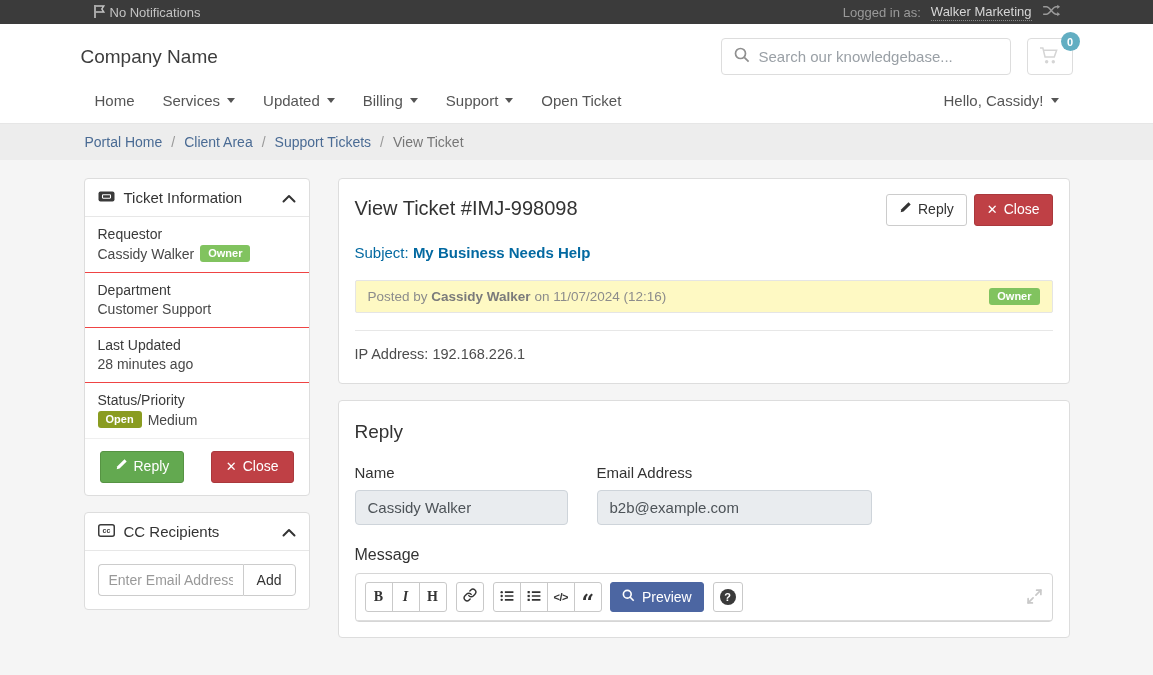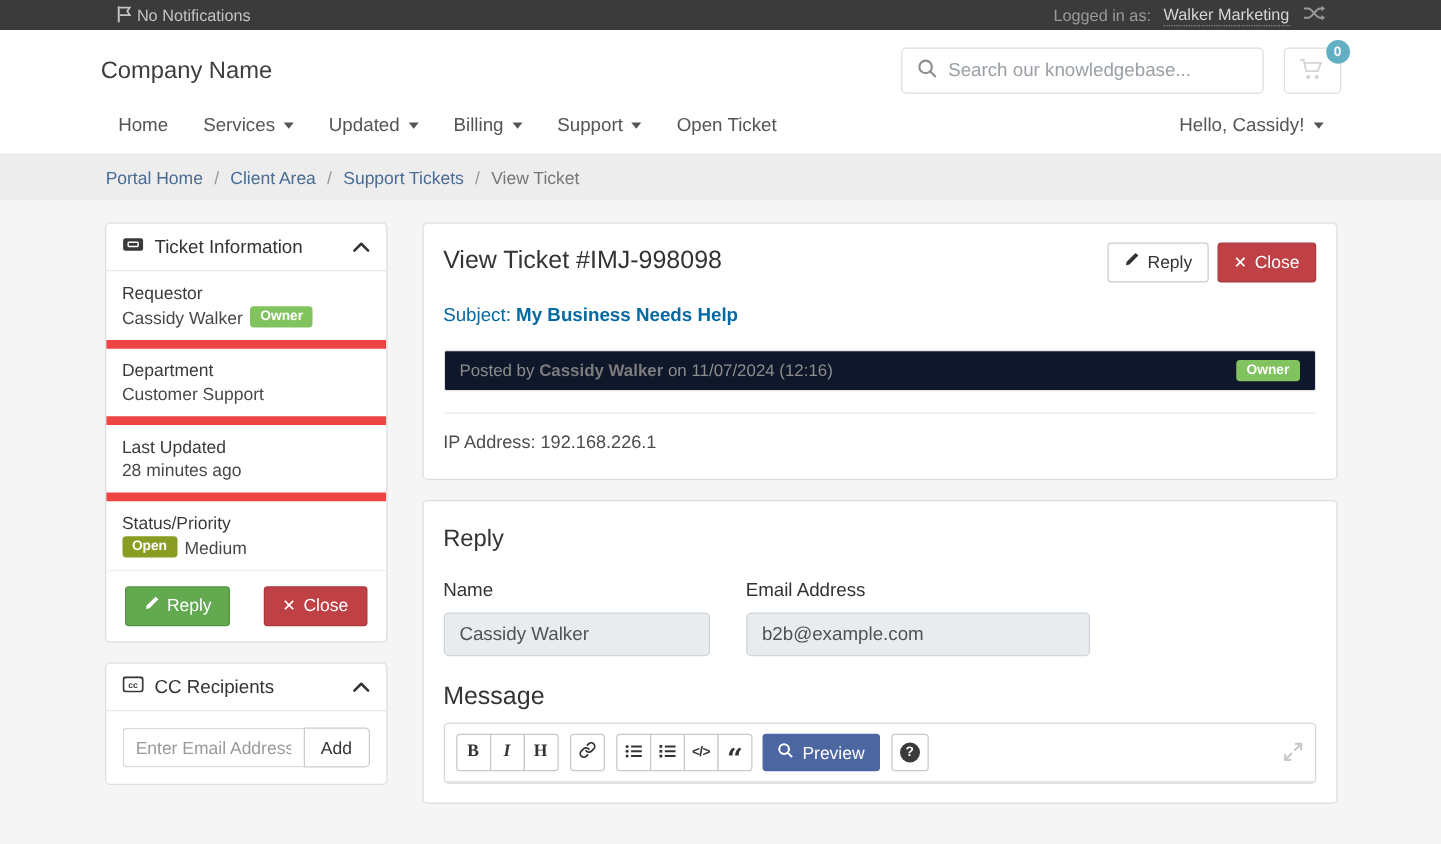--- a/index.html
+++ b/index.html
@@ -55,21 +55,21 @@
   
   .content { display:flex; gap:28px; padding:18px 3px 0 3px; }
   .sidebar { width:226px; flex:none; }
   .main { flex:1; min-width:0; }
 
   
   .panel { background:#fff; border:1px solid #ddd; border-radius:4px; margin-bottom:16px; overflow:hidden; }
   .panel-header { display:flex; align-items:center; gap:9px; padding:10px 13px; border-bottom:1px solid #e7e7e7;
     font-size:15px; font-weight:500; color:#333; cursor:pointer; }
   .panel-header .chev { margin-left:auto; }
-  .field-row { padding:9px 13px 10px 13px; border-bottom:7px solid #ef4444; font-size:14px; }
+  .field-row { padding:9px 13px 10px 13px; border-bottom:1px solid #ef4444; font-size:14px; }
   .field-row .flabel { color:#3a3a3a; margin-bottom:3px; }
   .field-row .fvalue { color:#484848; display:flex; align-items:center; gap:6px; }
   .panel-footer { display:flex; justify-content:space-between; padding:12px 15px; }
 
   .badge { display:inline-block; border-radius:3px; color:#fff; font-size:11px; font-weight:bold;
     padding:3px 8px; line-height:1; }
   .badge-owner { background:var(--owner-badge-green,#81c35f); }
   .badge-open  { background:var(--open-badge-olive,#8a9c21); }
 
   .btn { display:inline-flex; align-items:center; justify-content:center; gap:6px; border-radius:3px;
@@ -90,38 +90,38 @@
     padding:7px 13px; font-size:14px; font-family:inherit; cursor:pointer; }
 
   
   .card { background:#fff; border:1px solid #ddd; border-radius:4px; padding:15px 16px; margin-bottom:16px; }
   .ticket-title-row { display:flex; align-items:flex-start; }
   .ticket-title { font-size:20px; font-weight:400; color:#333; padding-top:3px; }
   .ticket-actions { margin-left:auto; display:flex; gap:7px; }
   .ticket-actions .btn { padding:5px 12px; }
   .subject-line { margin-top:18px; font-size:15px; color:#0369a1; }
   .subject-line b { font-weight:bold; }
-  .posted-strip { margin-top:19px; background:#0f172a; border:1px solid #e5e5e5; border-radius:2px;
+  .posted-strip { margin-top:19px; background:#fef9c3; border:1px solid #e5e5e5; border-radius:2px;
     padding:7px 12px; display:flex; align-items:center; font-size:13.5px; color:#8c8c8c; }
   .posted-strip b { color:#7b7b7b; }
   .posted-strip .badge { margin-left:auto; }
   .ticket-message { padding:19px 2px 0 2px; font-size:15px; color:#3f3f3f; line-height:1.55; max-width:680px; }
   .ticket-hr { border:none; border-top:1px solid #e7e7e7; margin:17px 0 15px 0; }
   .ip-line { font-size:14.5px; color:#4c4c4c; padding-bottom:6px; }
 
   
   .reply-title { font-size:19px; font-weight:400; color:#333; padding-top:5px; }
   .form-row { display:flex; margin-top:21px; }
   .form-field label { display:block; font-size:15px; color:#333; margin-bottom:9px; }
   .form-field input { border:1px solid #ced4da; background:#e9ecef; border-radius:4px; color:#4d5358;
     font-size:15px; font-family:inherit; padding:8px 12px; }
   .ff-name { width:242px; margin-right:0; }
   .ff-name input { width:213px; }
   .ff-email input { width:275px; }
-  .msg-label { display:block; font-size:20px; color:#333; margin-top:21px; margin-bottom:9px; }
+  .msg-label { display:block; font-size:16px; color:#333; margin-top:21px; margin-bottom:9px; }
   .editor { border:1px solid #d6d6d6; border-radius:4px; }
   .editor-toolbar { display:flex; align-items:center; gap:9px; padding:8px 9px; border-bottom:1px solid #ddd; }
   .btn-group { display:flex; }
   .tb-btn { min-width:28px; height:30px; background:#fff; border:1px solid #c9c9c9; color:#333;
     display:flex; align-items:center; justify-content:center; font-size:14px; font-family:inherit;
     cursor:pointer; margin-left:-1px; padding:0 6px; }
   .btn-group .tb-btn:first-child { border-radius:3px 0 0 3px; margin-left:0; }
   .btn-group .tb-btn:last-child { border-radius:0 3px 3px 0; }
   .btn-group .tb-btn:only-child { border-radius:3px; }
   .tb-b { font-weight:bold; font-family:"Liberation Serif","DejaVu Serif",serif; }

